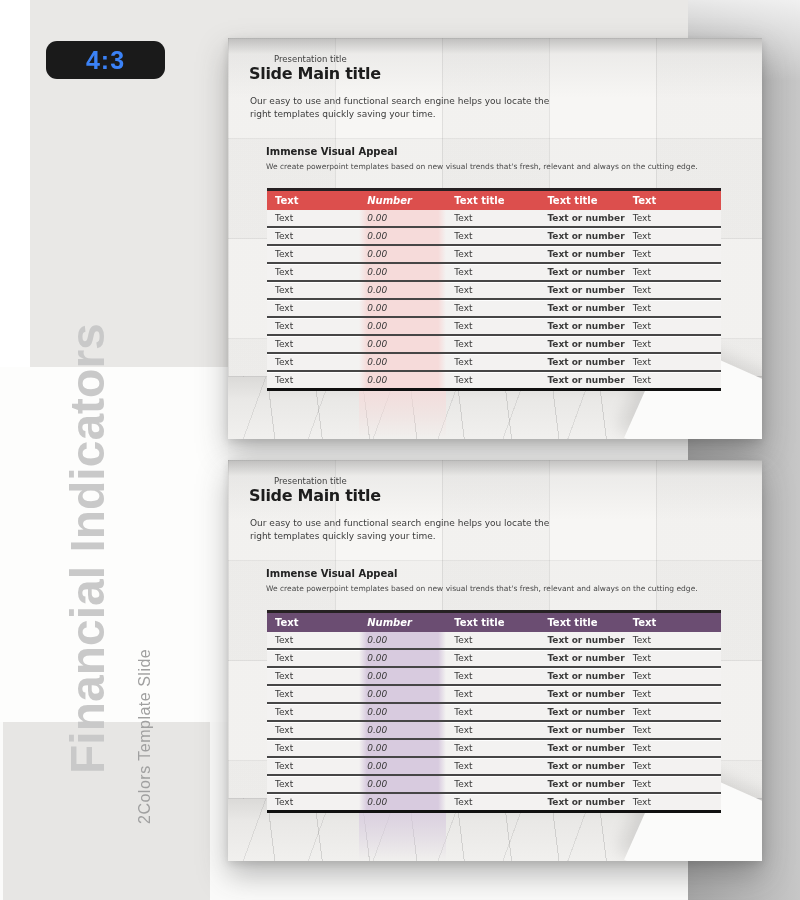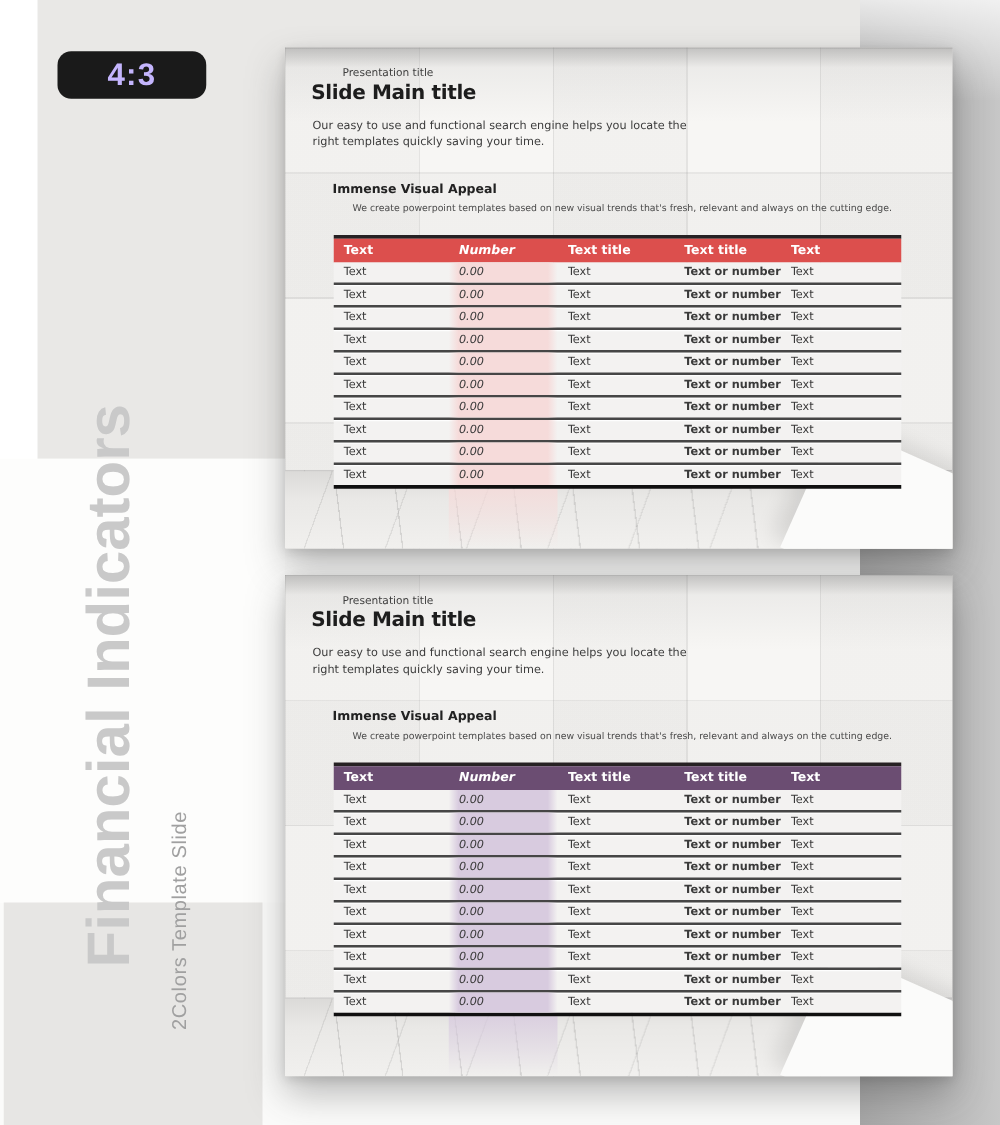--- a/index.html
+++ b/index.html
@@ -12,21 +12,21 @@
   .bg-left-strip{position:absolute;left:0;top:0;width:30px;height:722px;background:#ffffff;}
   .bg-mid-white{position:absolute;left:0;top:367px;width:228px;height:355px;background:#fdfdfc;}
   .bg-bottom-left{position:absolute;left:3px;top:722px;width:207px;height:178px;background:#e7e6e4;}
   .bg-right{position:absolute;left:688px;top:0;width:112px;height:900px;
             background:linear-gradient(180deg,rgba(255,255,255,.75) 0%,rgba(255,255,255,0) 9%),
                        linear-gradient(90deg,#a6a6a6 0%,#b9b9b9 60%,#c7c7c7 100%);}
 
   
   .badge{position:absolute;left:46px;top:41px;width:119px;height:38px;background:#1a1a1a;
          border-radius:11px;display:flex;align-items:center;justify-content:center;
-         color:#c4b5fd;font-size:25px;font-weight:bold;letter-spacing:1px;
+         color:#3b82f6;font-size:25px;font-weight:bold;letter-spacing:1px;
          font-family:"Liberation Sans",sans-serif;}
 
   
   .v-title{position:absolute;left:60px;top:268px;height:562px;width:72px;
            writing-mode:vertical-rl;transform:rotate(180deg);text-align:center;
            font-family:"Liberation Sans",sans-serif;font-weight:bold;font-size:48px;
            color:#c9c9c9;white-space:nowrap;}
   .v-sub{position:absolute;left:136px;top:638px;height:196px;width:26px;
          writing-mode:vertical-rl;transform:rotate(180deg);text-align:center;
          font-family:"Liberation Sans",sans-serif;font-size:16px;
@@ -53,21 +53,21 @@
            linear-gradient(180deg,#dbdad8 0%,#e9e8e6 35%,#f1f0ee 100%);}
   .cube{position:absolute;right:-28px;bottom:-34px;width:150px;height:110px;
         background:#fbfbfa;transform:rotate(24deg);box-shadow:-10px -6px 16px rgba(0,0,0,.10);}
 
   .eyebrow{position:absolute;left:22px;top:16px;font-size:8.5px;color:#3f3f3f;padding-left:24px;}
   .title{position:absolute;left:21px;top:26px;font-size:16px;font-weight:bold;
          color:#1d1d1d;letter-spacing:-.3px;}
   .desc{position:absolute;left:22px;top:57px;width:306px;font-size:9px;
         line-height:1.45;color:#3c3c3c;}
   .section-h{position:absolute;left:38px;top:108px;font-size:10px;font-weight:bold;color:#222;}
-  .section-s{position:absolute;left:38px;top:124px;font-size:7.5px;color:#4a4a4a;white-space:nowrap;margin-left:16px;}
+  .section-s{position:absolute;left:38px;top:124px;font-size:7.5px;color:#4a4a4a;white-space:nowrap;}
 
   
   .dtable{position:absolute;left:39px;top:150px;width:454px;
           border-top:3px solid #262123;border-bottom:3px solid #101010;}
   .thead{display:flex;height:19px;background:var(--accent);align-items:center;}
   .thead .cell{color:#fff;font-weight:bold;font-size:10px;}
   .trow{display:flex;height:16px;background:#f3f2f1;border-top:2px solid #464646;
         box-shadow:inset 0 1px 0 rgba(255,255,255,.9);align-items:center;}
   .trow:first-child{border-top:none;box-shadow:none;}
   .cell{box-sizing:border-box;padding-left:8px;font-size:9px;color:#3a3a3a;

